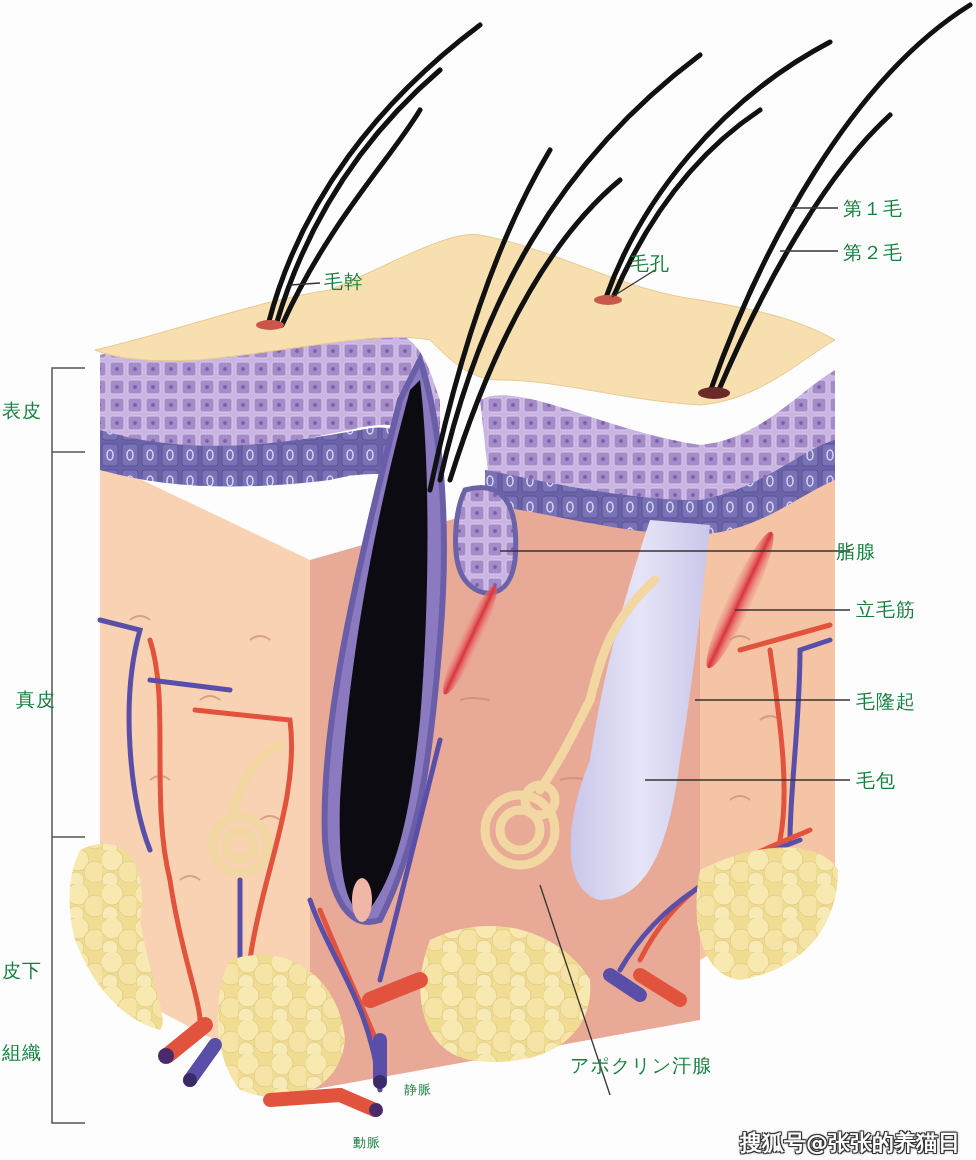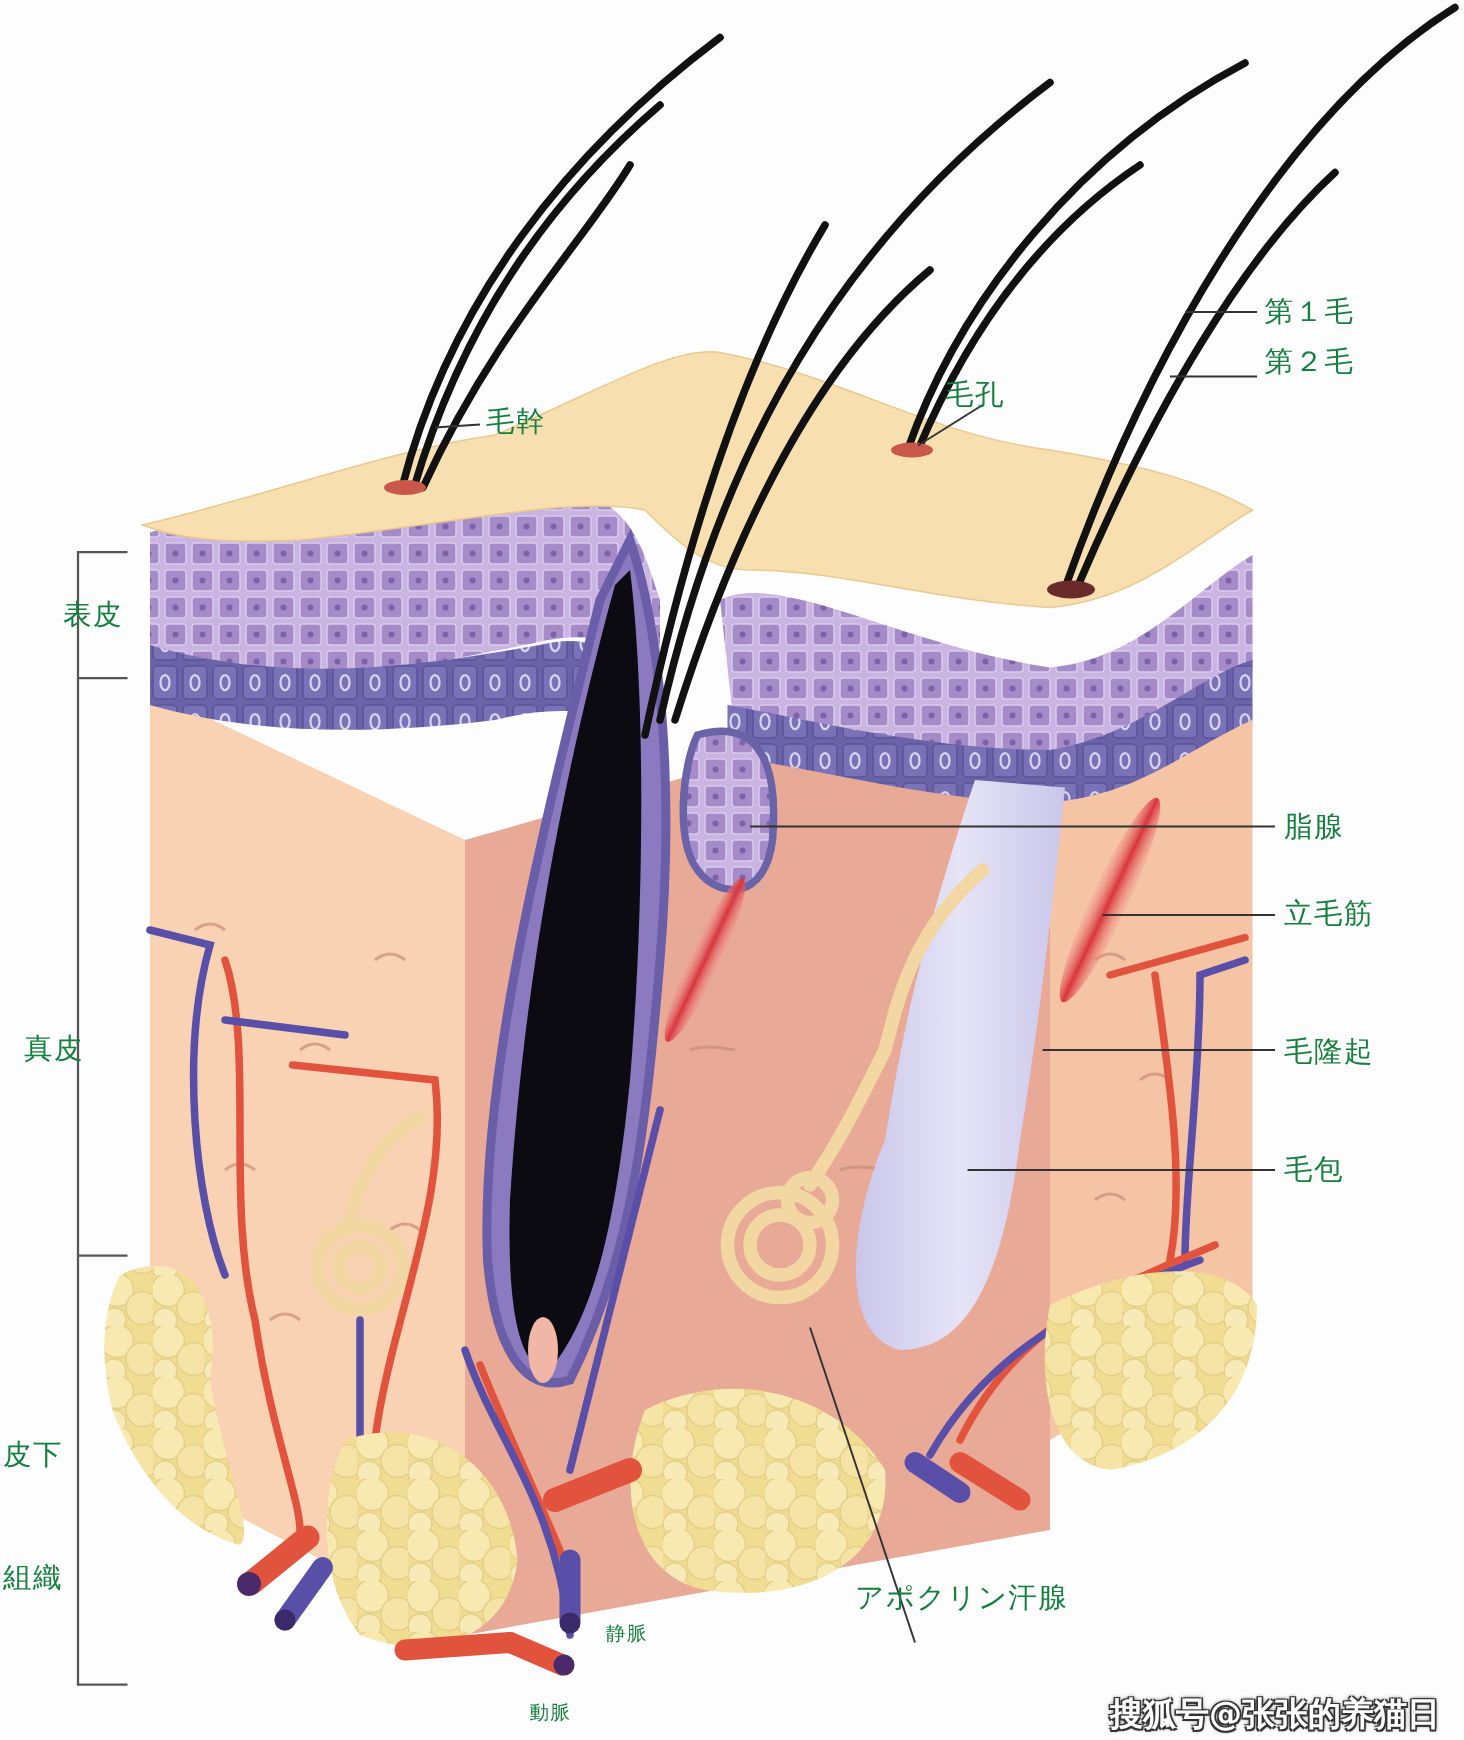--- a/index.html
+++ b/index.html
@@ -161,30 +161,30 @@
     <line x1="790" y1="208" x2="838" y2="208"></line>
     <line x1="780" y1="251" x2="838" y2="251"></line>
     <line x1="500" y1="551" x2="850" y2="551"></line>
     <line x1="735" y1="610" x2="850" y2="610"></line>
     <line x1="695" y1="700" x2="850" y2="700"></line>
     <line x1="645" y1="780" x2="850" y2="780"></line>
     <line x1="540" y1="885" x2="610" y2="1095"></line>
   </g>
 </svg>
 
-<div class="lbl" style="left:2px;top:401px;margin-left:40px;">表皮</div>
+<div class="lbl" style="left:2px;top:401px;">表皮</div>
 <div class="lbl" style="left:16px;top:690px;">真皮</div>
 <div class="lbl" style="left:2px;top:961px;">皮下</div>
 <div class="lbl" style="left:2px;top:1043px;">組織</div>
 
 <div class="lbl" style="left:324px;top:272px;">毛幹</div>
 <div class="lbl" style="left:630px;top:254px;">毛孔</div>
 <div class="lbl" style="left:843px;top:199px;">第１毛</div>
-<div class="lbl" style="left:843px;top:232px;font-family:Liberation Serif, serif;">第２毛</div>
-<div class="lbl" style="left:856px;top:542px;">脂腺</div>
+<div class="lbl" style="left:843px;top:243px;font-family:Liberation Serif, serif;">第２毛</div>
+<div class="lbl" style="left:836px;top:542px;">脂腺</div>
 <div class="lbl" style="left:856px;top:600px;">立毛筋</div>
 <div class="lbl" style="left:856px;top:692px;">毛隆起</div>
 <div class="lbl" style="left:856px;top:771px;">毛包</div>
 <div class="lbl" style="left:570px;top:1056px;">アポクリン汗腺</div>
 <div class="lbl lbl-sm" style="left:404px;top:1083px;">静脈</div>
 <div class="lbl lbl-sm" style="left:353px;top:1136px;">動脈</div>
 
 <div class="wm" style="left:740px;top:1128px;">搜狐号@张张的养猫日记</div>
 
 </body></html>

